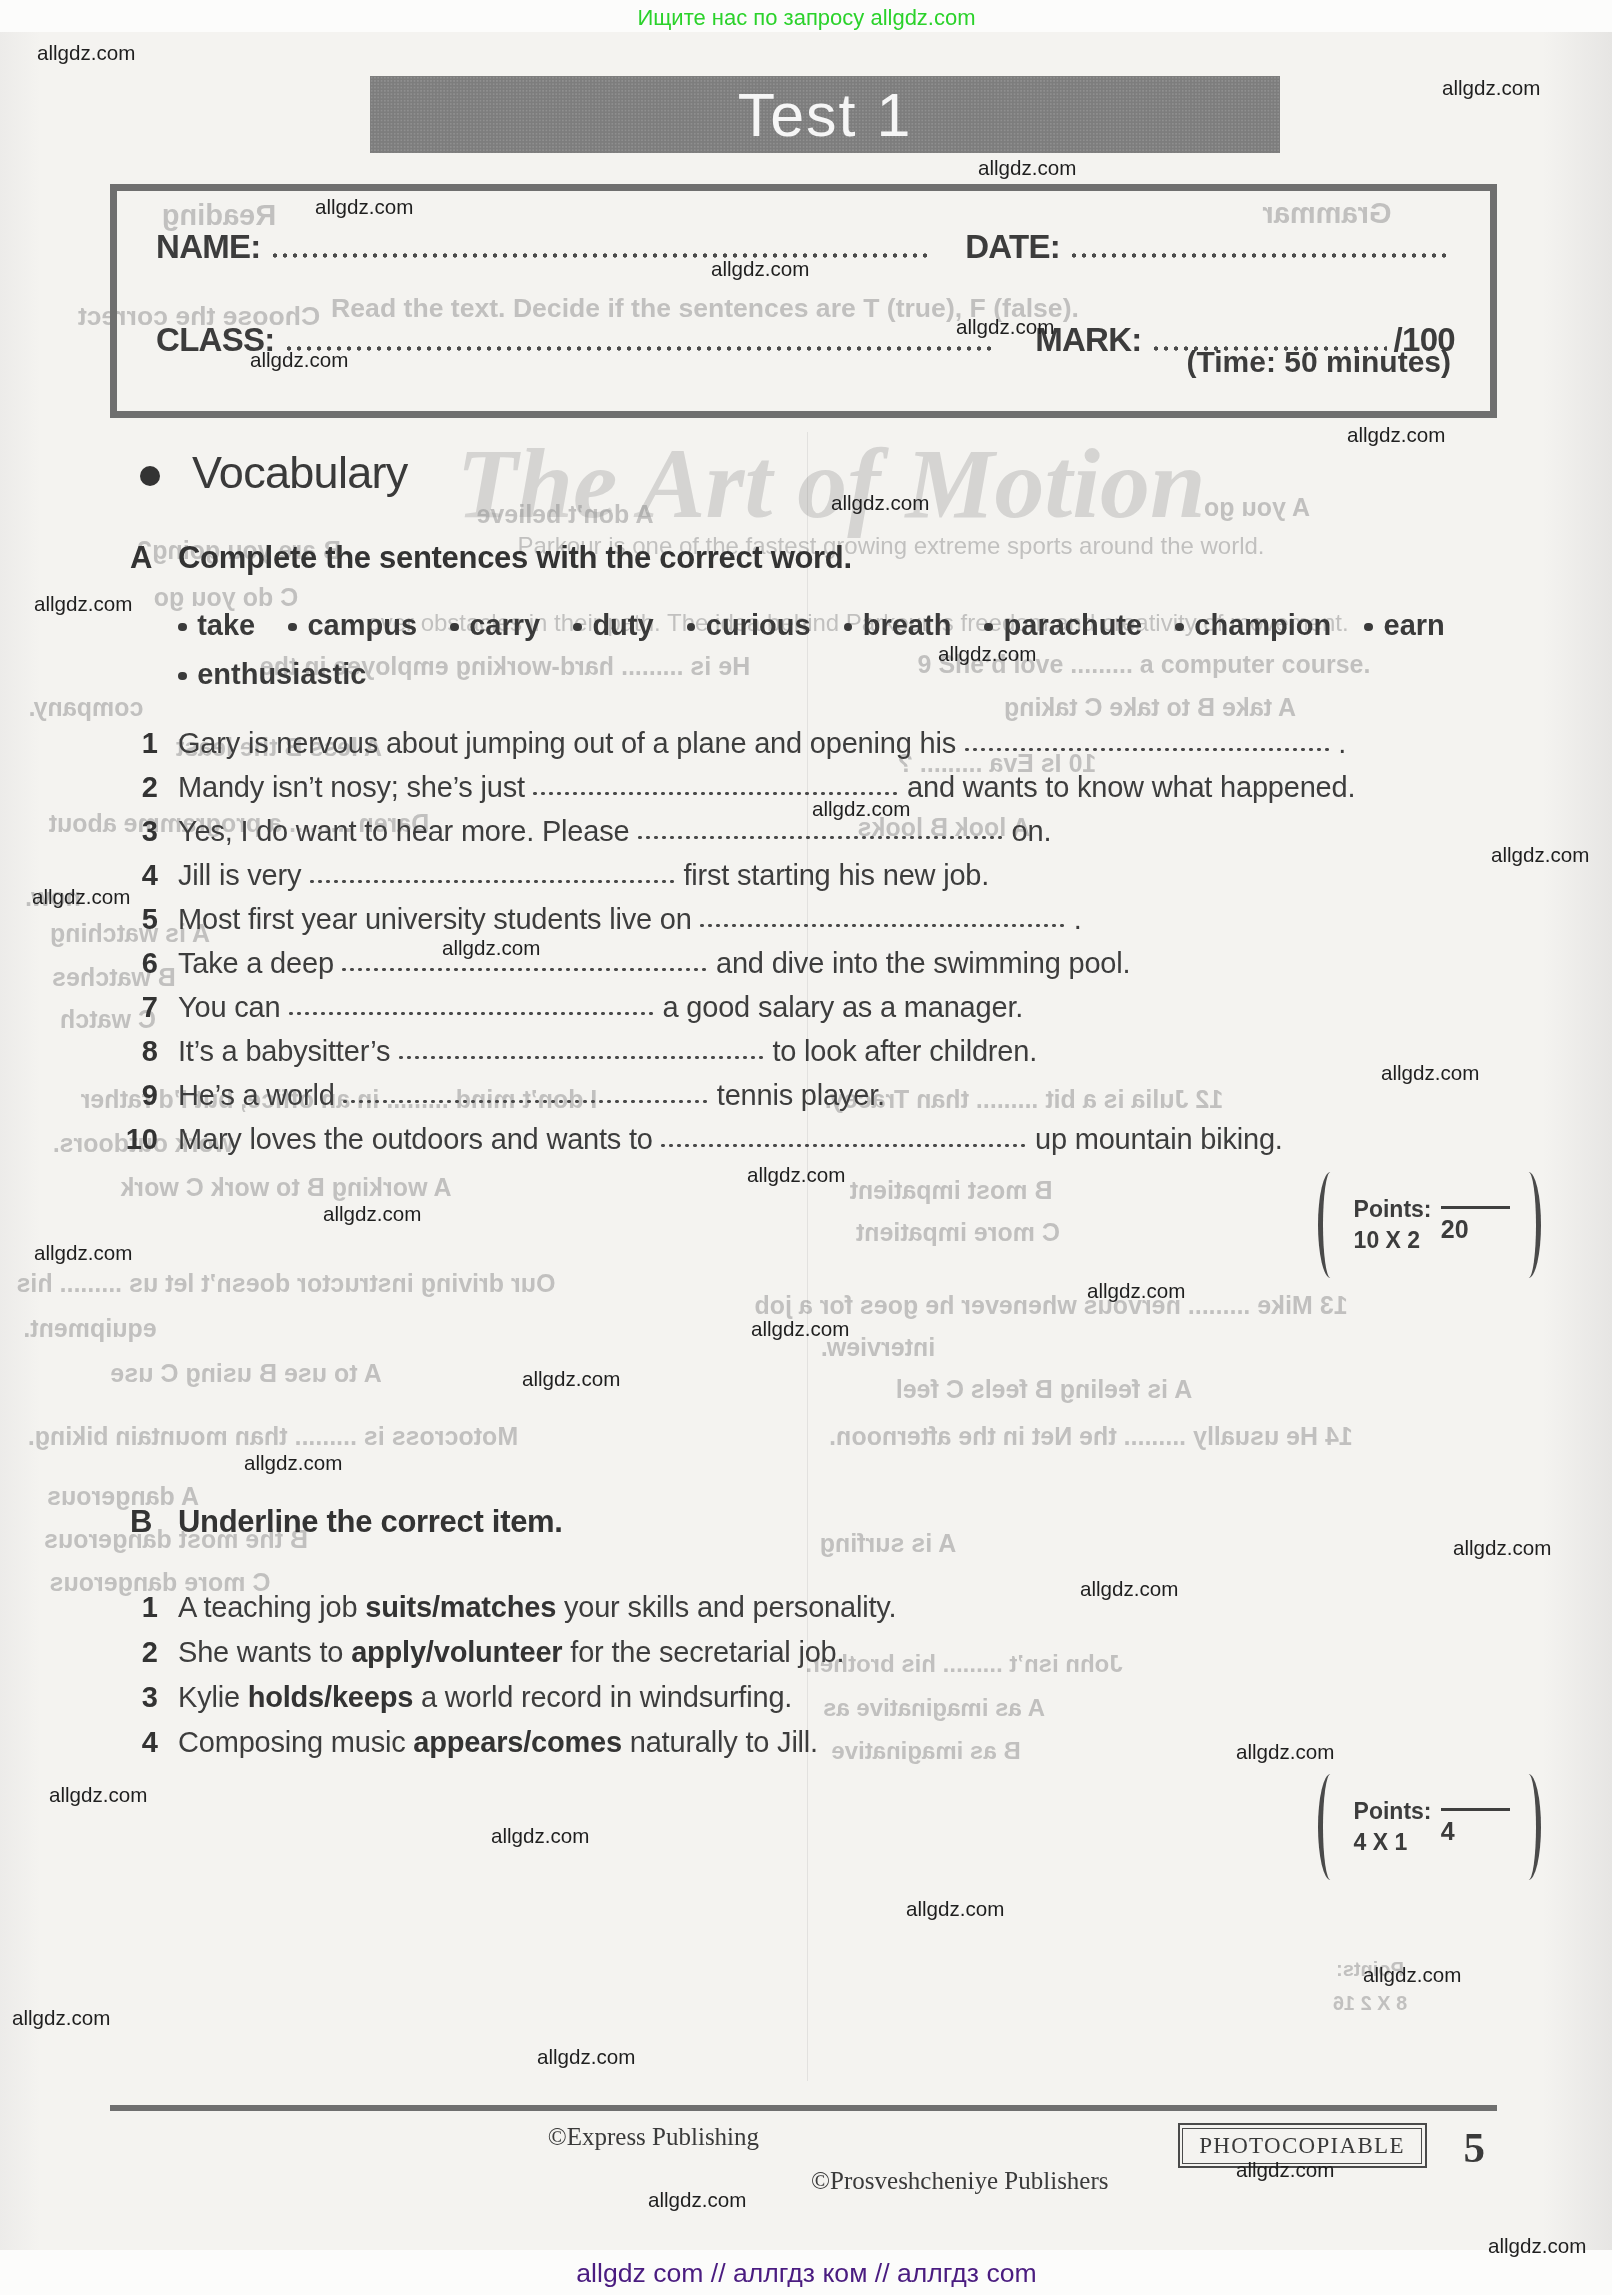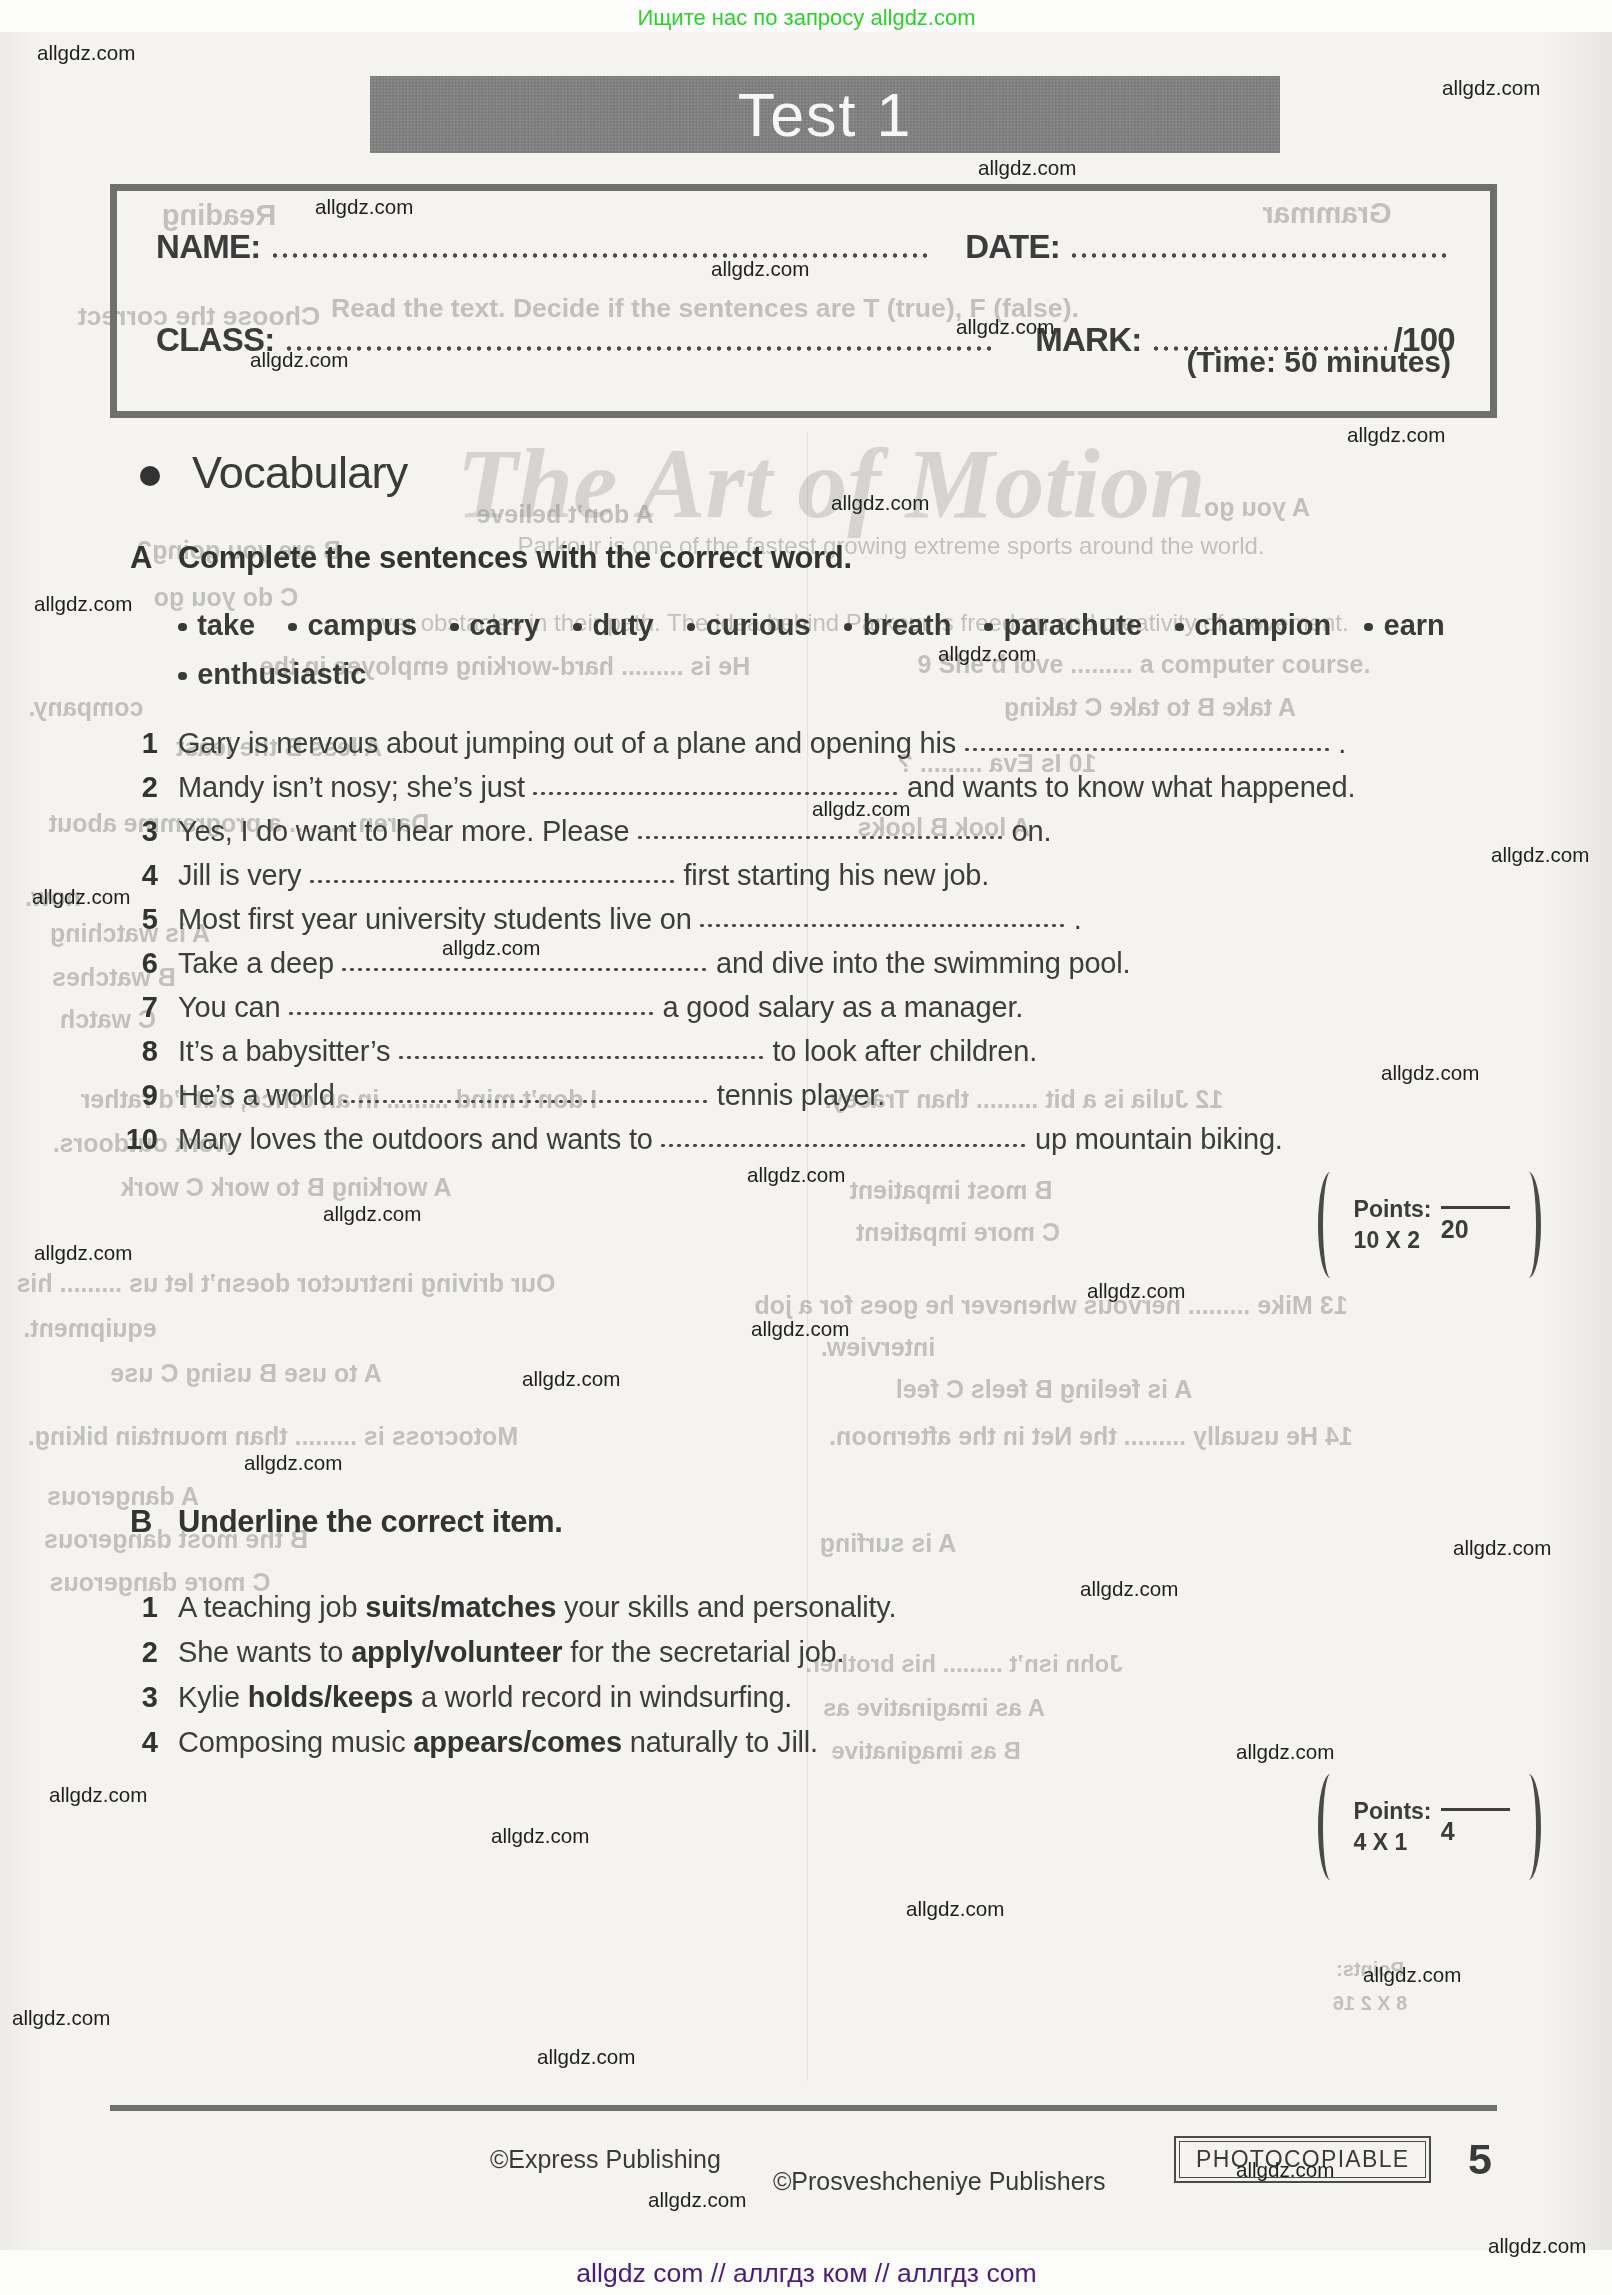--- a/index.html
+++ b/index.html
@@ -75,22 +75,22 @@
   .paren.pl{border-left:5.3px solid #4a4a4a;border-radius:50% 0 0 50% / 50% 0 0 50%;}
   .paren.pr{border-right:5.3px solid #4a4a4a;border-radius:0 50% 50% 0 / 0 50% 50% 0;}
   .pts-mid{margin:0 9.3px 0 10.6px;text-align:left;}
   .pts-label{font-size:23px;font-weight:700;color:#3c3c3c;}
   .pts-formula{font-size:23px;font-weight:700;color:#3c3c3c;margin-top:4px;}
   .pts-frac{width:69px;text-align:left;margin-right:6.6px;}
   .frac-line{border-top:3.3px solid #3f3f3f;width:100%;}
   .pts-total{font-size:25px;font-weight:700;color:#3c3c3c;margin-top:5.3px;}
 
   .footer-rule{position:absolute;left:110px;top:2105px;width:1387px;height:6px;background:#6f6f6f;}
-  .footer-row{position:absolute;left:105px;top:2123px;width:1387px;display:flex;align-items:center;justify-content:flex-end;
-              font-family:Liberation Sans, sans-serif;color:#3a3a3a;}
+  .footer-row{position:absolute;left:98px;top:2123px;width:1387px;display:flex;align-items:flex-start;justify-content:flex-end;
+              font-family:Liberation Serif, serif;color:#3a3a3a;}
   .pub{font-size:25px;}
   .pub.p2{margin-left:52px;margin-top:44px;}
   .photo-outer{margin-left:69px;border:2px solid #4a4a4a;padding:2.7px;}
   .photo-inner{display:block;border:1.3px solid #4a4a4a;padding:4px 16px;font-size:23px;letter-spacing:1.3px;}
   .page-num{margin-left:37px;font-size:43px;font-weight:600;}
 </style>
 </head>
 <body>
 
 <div id="strip-top" class="strip"></div>

